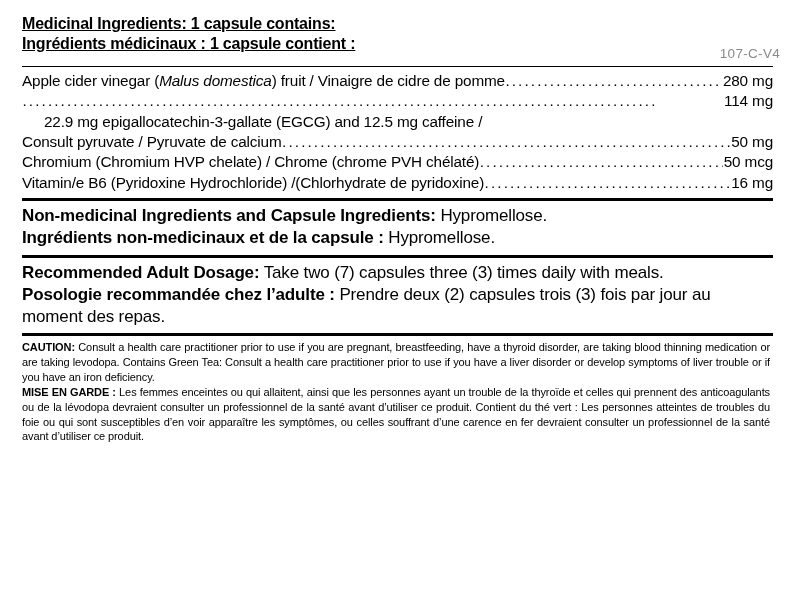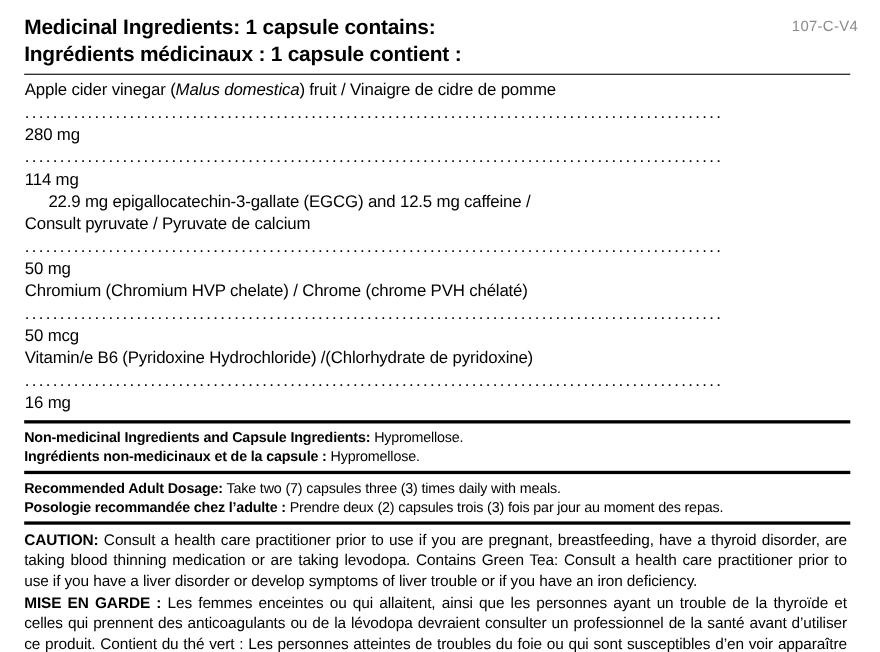--- a/index.html
+++ b/index.html
@@ -24,31 +24,33 @@
   }
 
   
   .header-row {
     display: flex;
     align-items: flex-start;
     justify-content: space-between;
   }
   .header-titles {
     font-weight: bold;
-    font-size: 19px;
+    font-size: 16px;
     line-height: 1.27;
     letter-spacing: -0.2px;
+    text-decoration: underline;
   }
   .code {
     font-size: 13.5px;
     color: #8a8a8a;
     letter-spacing: 0.3px;
     white-space: nowrap;
     padding-top: 2px;
     padding-right: 6px;
+    margin-top: 30px;
   }
 
   
   .rule-thin {
     border-top: 1.4px solid #000;
     margin: 5px 13px 4px 0;
   }
   .rule-thick {
     border-top: 3.2px solid #000;
     margin: 5px 13px 4px 0;
@@ -58,21 +60,20 @@
   .ing-list {
     font-size: 15.3px;
     line-height: 1.33;
     letter-spacing: -0.15px;
   }
   .ing-row {
     display: flex;
     align-items: baseline;
     width: 100%;
     white-space: nowrap;
-    flex-direction: column;
   }
   .ing-name { flex: 0 0 auto; }
   .ing-name i { font-style: italic; }
   .ing-dots {
     flex: 1 1 auto;
     overflow: hidden;
     letter-spacing: 2.1px;
     margin: 0 0.5px;
     text-align: left;
   }
@@ -81,31 +82,31 @@
     padding-right: 13px;
   }
   .ing-sub {
     padding-left: 22px;
     white-space: normal;
     padding-right: 60px;
   }
 
   
   .block {
-    font-size: 13px;
+    font-size: 17px;
     line-height: 1.31;
     letter-spacing: -0.15px;
     padding-right: 16px;
   }
   .block p { margin: 0; }
   .block b { font-weight: bold; }
 
   
   .caution {
-    font-size: 14px;
+    font-size: 11px;
     line-height: 1.335;
     letter-spacing: -0.1px;
     text-align: justify;
     padding-right: 16px;
   }
   .caution p { margin: 0; }
   .caution p + p { margin-top: 1px; }
   .caution b { font-weight: bold; }
 </style>
 </head>

